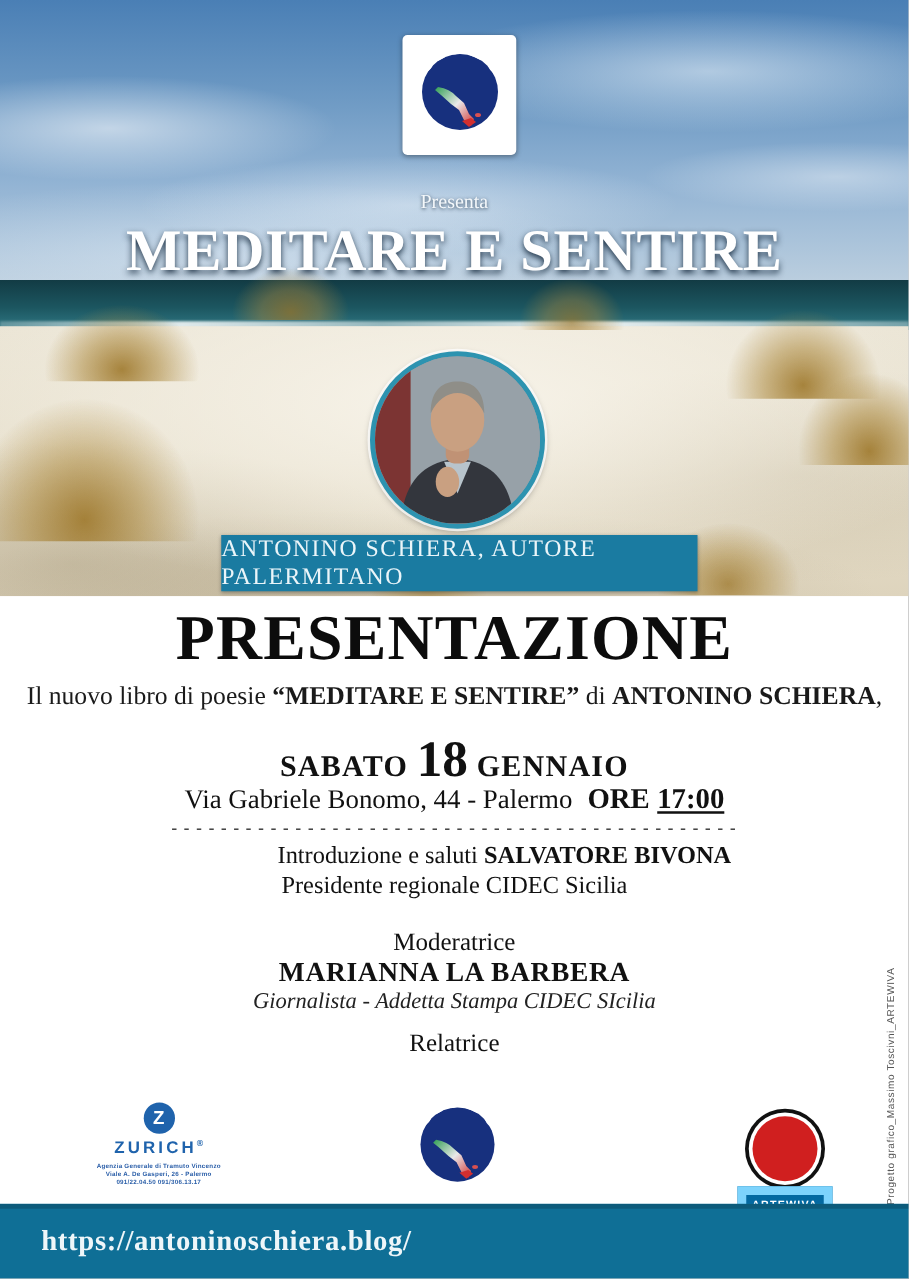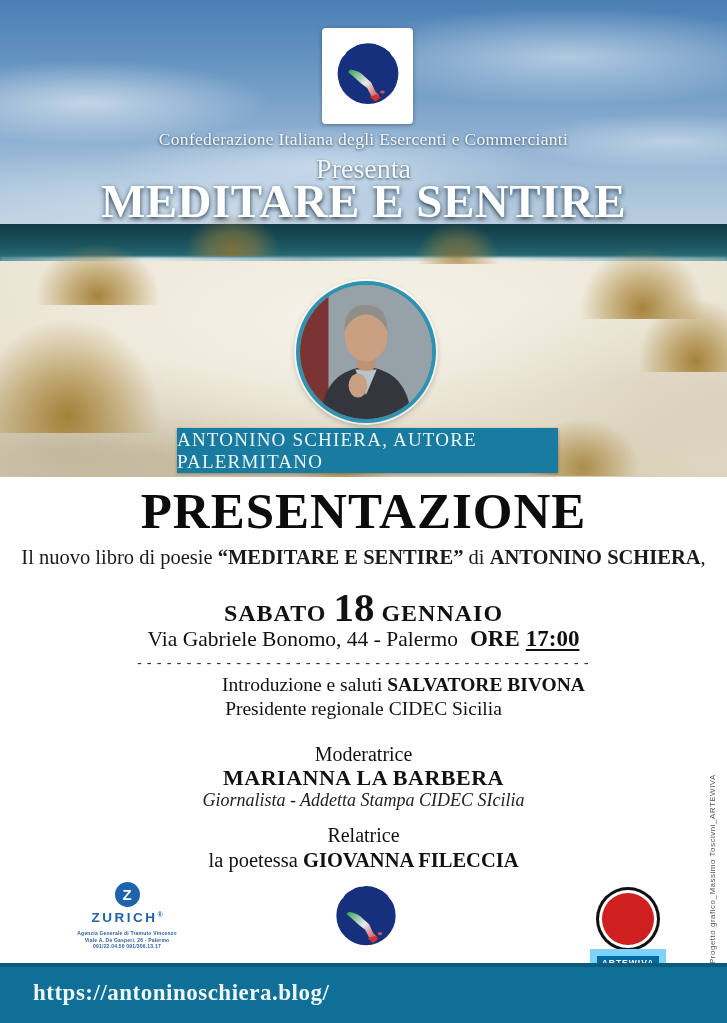--- a/index.html
+++ b/index.html
@@ -50,21 +50,21 @@
   .t4{left:415px;top:222px;width:85px;height:42px;opacity:.75;}
   .t5{left:580px;top:247px;width:125px;height:72px;}
   .t6{left:638px;top:298px;width:115px;height:74px;}
   .t7{left:525px;top:418px;width:115px;height:58px;opacity:.85;}
   .t8{left:295px;top:432px;width:95px;height:45px;opacity:.6;}
 
   
   .logo-box{position:absolute;left:322px;top:28px;width:91px;height:96px;background:#fff;
     border-radius:4px;box-shadow:0 1px 4px rgba(0,0,0,.35);display:flex;align-items:center;justify-content:center;}
   .org{top:129px;font-size:17.5px;color:#f4f8fb;letter-spacing:.3px;text-shadow:0 1px 3px rgba(10,30,50,.8);}
-  .presenta{top:153px;font-size:28px;color:#f4f8fb;text-shadow:0 1px 3px rgba(10,30,50,.8);text-align:center;}
+  .presenta{top:153px;font-size:16px;color:#f4f8fb;text-shadow:0 1px 3px rgba(10,30,50,.8);text-align:center;}
   .title{top:174px;font-size:47px;font-weight:bold;color:#fff;letter-spacing:.5px;
     text-shadow:0 2px 5px rgba(5,25,45,.85);}
 
   
   .portrait{position:absolute;left:296px;top:281px;width:132px;height:134px;border-radius:50%;
     border:4px solid var(--photo-ring);box-shadow:0 0 0 2px rgba(255,255,255,.75), 0 2px 6px rgba(0,0,0,.35);
     overflow:hidden;background:#97a1a8;}
   .portrait svg{display:block;width:100%;height:100%;}
 
   
@@ -153,21 +153,20 @@
       <circle cx="50" cy="47" r="38" fill="#17307e"></circle>
       <text font-size="26" font-weight="bold" fill="#ffffff" letter-spacing="1" font-family="Liberation Serif, serif">
         <textPath href="#cidecArc" startOffset="50%" text-anchor="middle">CIDEC</textPath>
       </text>
       <path d="M28,42 q12,2 18,9 l8,7 5,11 5,5 -3,7 -7,-6 -5,-10 -8,-6 -10,-9 -6,-5 z" fill="url(#italyGrad)"></path>
       <path d="M52,76 l9,-3 5,4 -7,5 z" fill="#d22f2f"></path>
       <ellipse cx="68" cy="70" rx="3" ry="2" fill="#d85050"></ellipse>
     </svg>
   </div>
 
-  <div class="abs ctr org">Confederazione Italiana degli Esercenti e Commercianti</div>
   <div class="abs ctr presenta">Presenta</div>
   <div class="abs ctr title">MEDITARE E SENTIRE</div>
 
   <div class="portrait">
     <svg viewBox="0 0 100 100" preserveAspectRatio="xMidYMid slice">
       <rect width="100" height="100" fill="#97a1a8"></rect>
       <rect width="22" height="100" fill="#7c3433"></rect>
       <path d="M16,100 C18,74 30,63 50,61 C70,63 82,74 84,100 Z" fill="#33363d"></path>
       <path d="M42,63 L50,82 L58,63 Z" fill="#b8c4cc"></path>
       <rect x="43" y="48" width="14" height="16" rx="5" fill="#c09275"></rect>
@@ -190,21 +189,20 @@
   <div class="abs ctr divider">----------------------------------------------</div>
 
   <div class="abs ctr intro"><span>Introduzione e saluti </span><span class="b">SALVATORE BIVONA</span></div>
   <div class="abs ctr introsub">Presidente regionale CIDEC Sicilia</div>
 
   <div class="abs ctr moder-name">MARIANNA LA BARBERA</div>
   <div class="abs ctr moder-role">Moderatrice</div>
   <div class="abs ctr moder-sub">Giornalista - Addetta Stampa CIDEC SIcilia</div>
 
   <div class="abs ctr rel-role">Relatrice</div>
-  <div class="abs ctr rel-line"><span>la poetessa </span><span class="b">GIOVANNA FILECCIA</span></div>
 
   <div class="zurich">
     <div class="z-circle"><span>Z</span></div>
     <div class="z-brand"><span>ZURICH</span><sup>®</sup></div>
     <div class="z-fine">
       <div>Agenzia Generale di Tramuto Vincenzo</div>
       <div>Viale A. De Gasperi, 26 - Palermo</div>
       <div>091/22.04.50  091/306.13.17</div>
     </div>
   </div>

